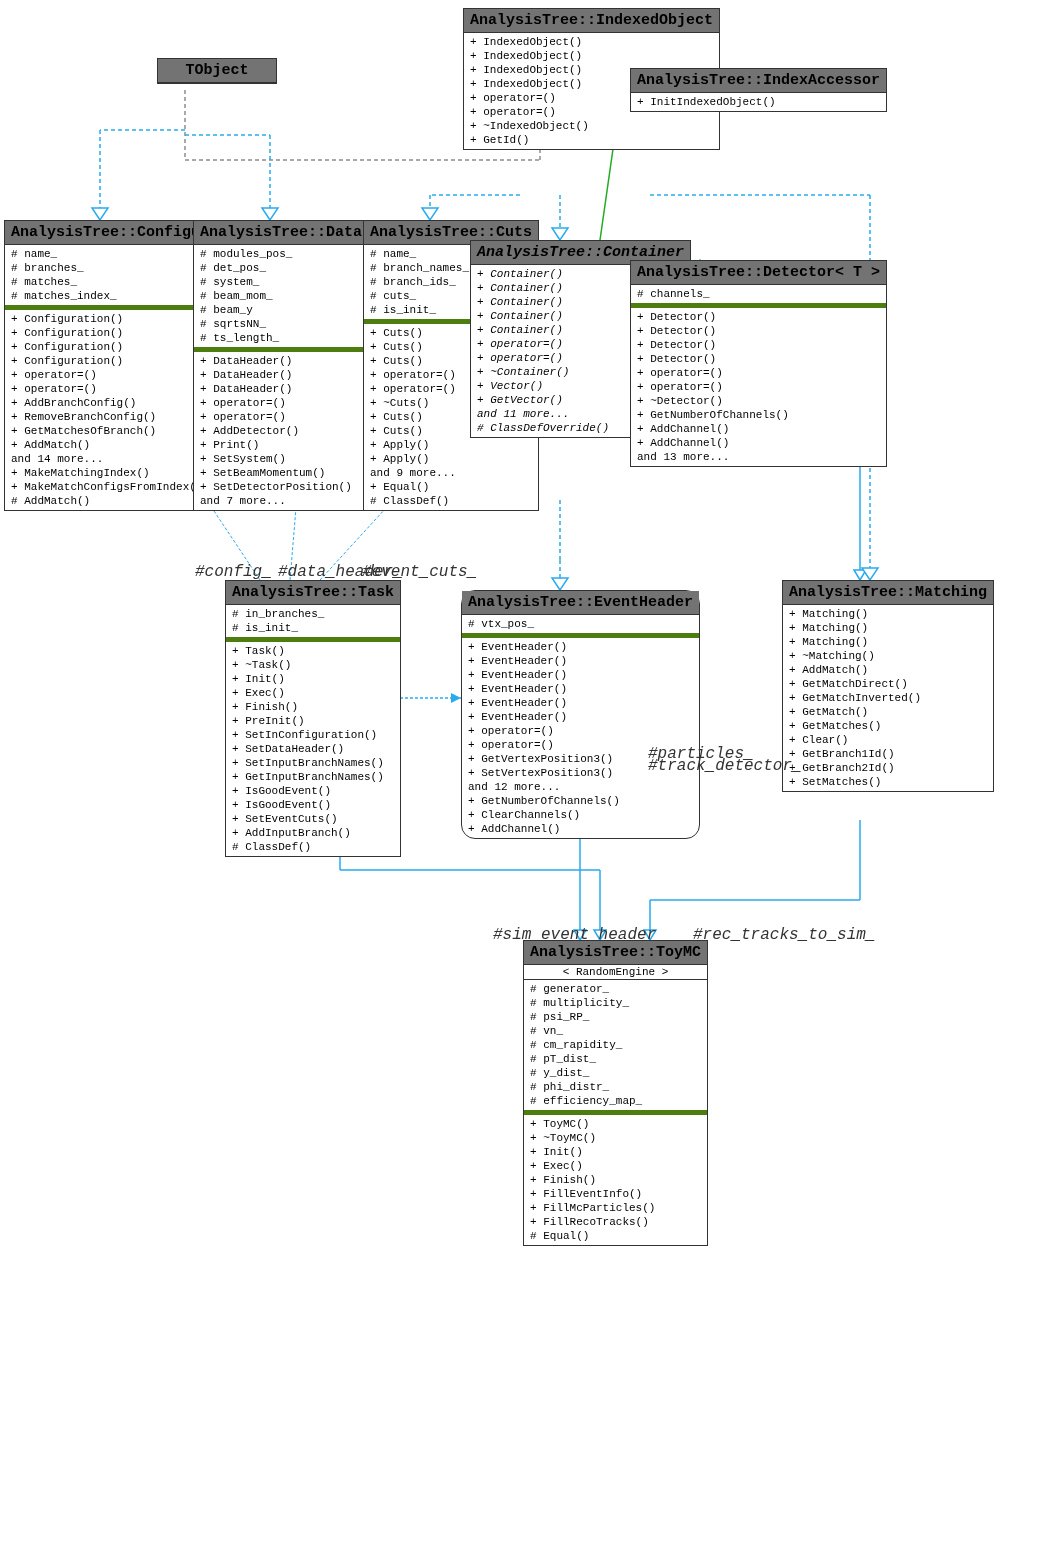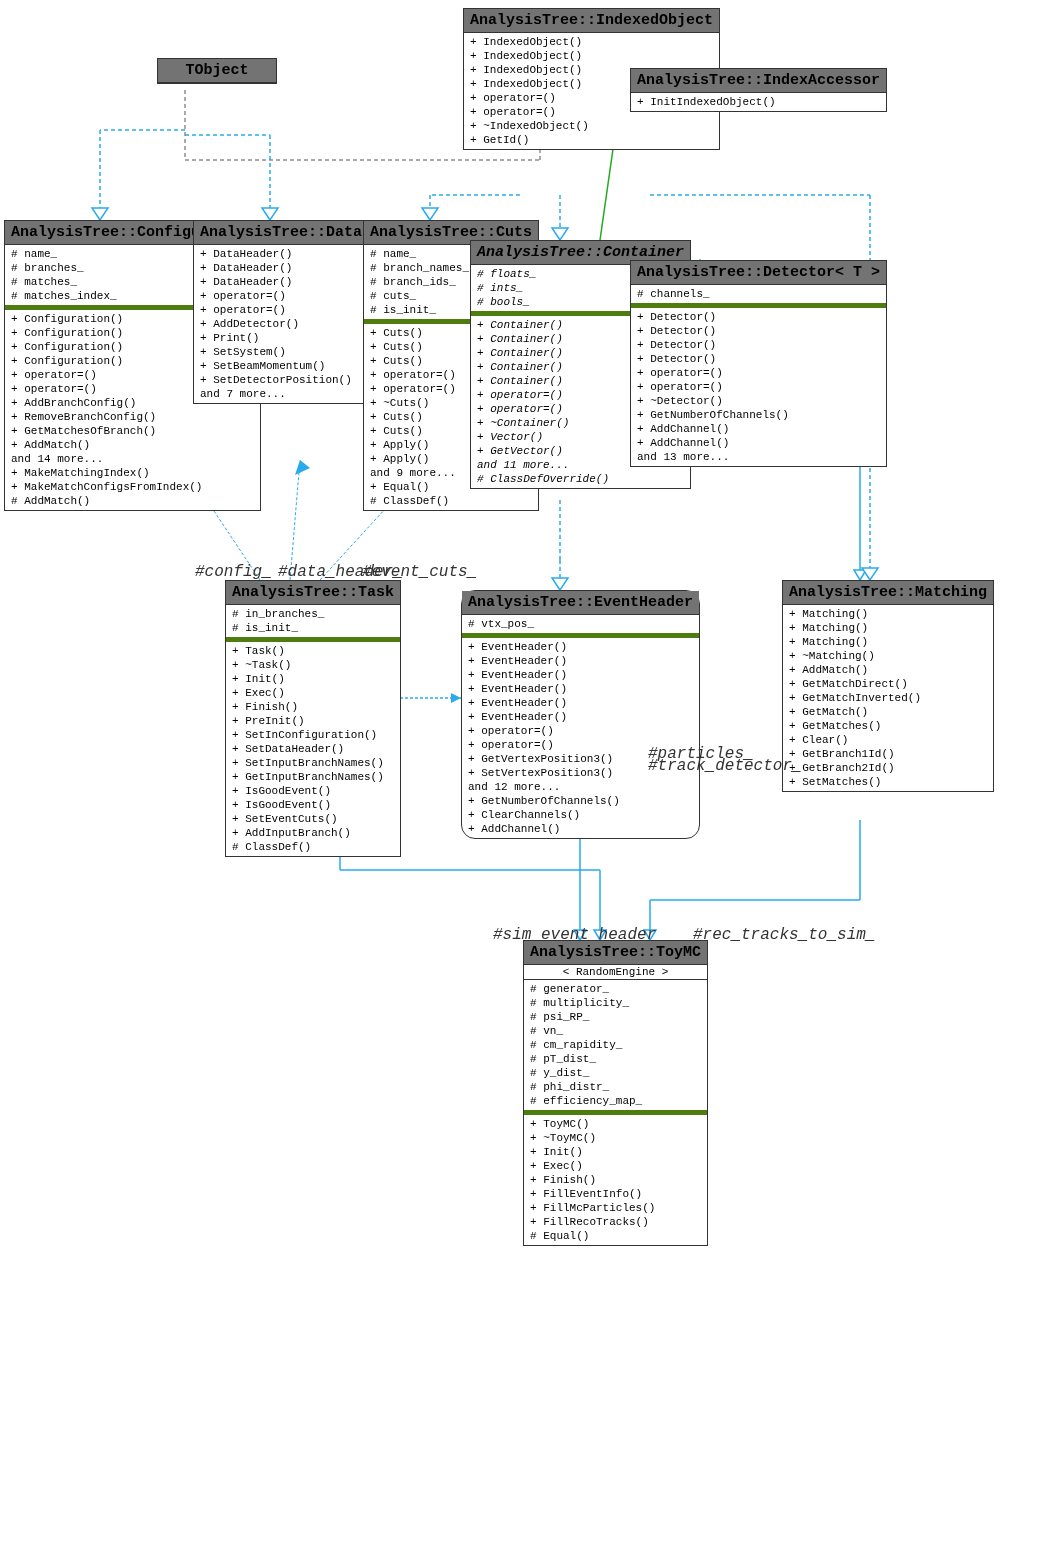--- a/index.html
+++ b/index.html
@@ -168,20 +168,29 @@
         <div class="uml-row">+ AddMatch()</div>
         <div class="uml-row">  and 14 more...</div>
         <div class="uml-row">+ MakeMatchingIndex()</div>
         <div class="uml-row">+ MakeMatchConfigsFromIndex()</div>
         <div class="uml-row"># AddMatch()</div>
       </div>
     </div>
     <div class="uml-box" style="left: 193px; top: 220px;">
       <div class="uml-title">AnalysisTree::DataHeader</div>
       <div class="uml-section">
+        <div class="uml-row"># modules_pos_</div>
+        <div class="uml-row"># det_pos_</div>
+        <div class="uml-row"># system_</div>
+        <div class="uml-row"># beam_mom_</div>
+        <div class="uml-row"># beam_y</div>
+        <div class="uml-row"># sqrtsNN_</div>
+        <div class="uml-row"># ts_length_</div>
+      </div>
+      <div class="uml-section">
         <div class="uml-row">+ DataHeader()</div>
         <div class="uml-row">+ DataHeader()</div>
         <div class="uml-row">+ DataHeader()</div>
         <div class="uml-row">+ operator=()</div>
         <div class="uml-row">+ operator=()</div>
         <div class="uml-row">+ AddDetector()</div>
         <div class="uml-row">+ Print()</div>
         <div class="uml-row">+ SetSystem()</div>
         <div class="uml-row">+ SetBeamMomentum()</div>
         <div class="uml-row">+ SetDetectorPosition()</div>
@@ -208,25 +217,20 @@
         <div class="uml-row">+ Cuts()</div>
         <div class="uml-row">+ Apply()</div>
         <div class="uml-row">+ Apply()</div>
         <div class="uml-row">  and 9 more...</div>
         <div class="uml-row">+ Equal()</div>
         <div class="uml-row"># ClassDef()</div>
       </div>
     </div>
     <div class="uml-box" style="left: 470px; top: 240px; font-style: italic;">
       <div class="uml-title">AnalysisTree::Container</div>
-      <div class="uml-section">
-        <div class="uml-row"># floats_</div>
-        <div class="uml-row"># ints_</div>
-        <div class="uml-row"># bools_</div>
-      </div>
       <div class="uml-section">
         <div class="uml-row">+ Container()</div>
         <div class="uml-row">+ Container()</div>
         <div class="uml-row">+ Container()</div>
         <div class="uml-row">+ Container()</div>
         <div class="uml-row">+ Container()</div>
         <div class="uml-row">+ operator=()</div>
         <div class="uml-row">+ operator=()</div>
         <div class="uml-row">+ ~Container()</div>
         <div class="uml-row">+ Vector()</div>

